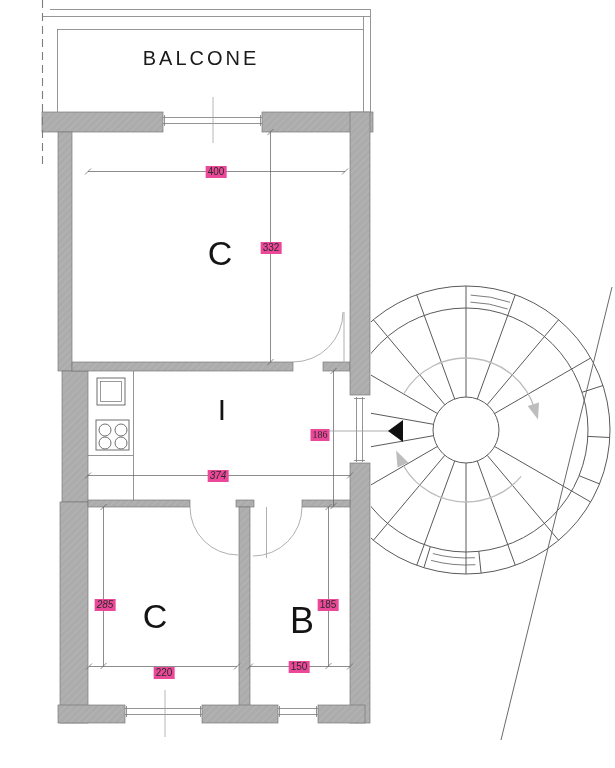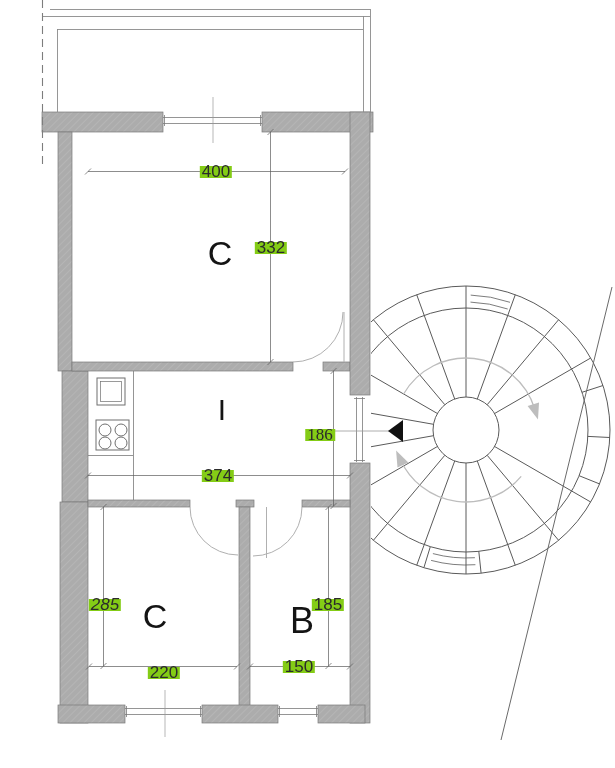--- a/index.html
+++ b/index.html
@@ -1,20 +1,20 @@
 <!DOCTYPE html>
 <html><head>
 <meta charset="utf-8">
 <style>
   html,body{margin:0;padding:0;background:#fff;}
   #canvas{position:relative;width:615px;height:768px;background:#ffffff;overflow:hidden;
           font-family:"Liberation Sans",sans-serif;}
   #plan-svg{position:absolute;left:0;top:0;}
   .lbl{position:absolute;transform:translate(-50%,-50%);color:#1c1c1c;white-space:nowrap;}
-  .dim{font-size:17px;color:#2b2b2b;background:#84cc16;padding:0 2px;line-height:12px;}
+  .dim{font-size:10px;color:#2b2b2b;background:#ec4899;padding:0 2px;line-height:12px;}
   .room{font-size:34px;color:#141414;background:transparent;}
   .balcone{font-size:20px;letter-spacing:3px;color:#1a1a1a;}
 </style>
 </head>
 <body>
 
 <div id="canvas">
 
   <svg id="plan-svg" width="615" height="768" viewBox="0 0 615 768">
     <defs>
@@ -151,27 +151,28 @@
         <polygon points="396.1,450.4 397.5,467.4 408.3,462.4" fill="#bdbdbd" stroke="none"></polygon>
       </g>
     </g>
 
     <line x1="612" y1="287" x2="501" y2="740" stroke="#6a6a6a" stroke-width="1"></line>
 
     <line x1="322" y1="431" x2="389" y2="431" stroke="#9a9a9a" stroke-width="0.8"></line>
     <polygon points="388,431 403,420 403,442" fill="#111111"></polygon>
   </svg>
 
+  <div class="lbl balcone" style="left:201px;top:58px;">BALCONE</div>
 
   <div class="lbl room" style="left:220px;top:253px;">C</div>
   <div class="lbl room" style="left:222px;top:410px;font-size:30px;">I</div>
   <div class="lbl room" style="left:155px;top:616px;">C</div>
   <div class="lbl room" style="left:302px;top:621px;font-size:36px;">B</div>
 
   <div class="lbl dim" style="left:216px;top:172px;">400</div>
   <div class="lbl dim" style="left:271px;top:248px;">332</div>
-  <div class="lbl dim" style="left:218px;top:476px;">374</div>
+  <div class="lbl dim" style="left:218px;top:476px;font-style:italic;">374</div>
   <div class="lbl dim" style="left:320px;top:435px;font-family:Liberation Serif, serif;">186</div>
   <div class="lbl dim" style="left:105px;top:605px;font-style:italic;">285</div>
   <div class="lbl dim" style="left:164px;top:667px;margin-top:6px;">220</div>
   <div class="lbl dim" style="left:328px;top:605px;">185</div>
   <div class="lbl dim" style="left:299px;top:667px;">150</div>
 </div>
 
 </body></html>

